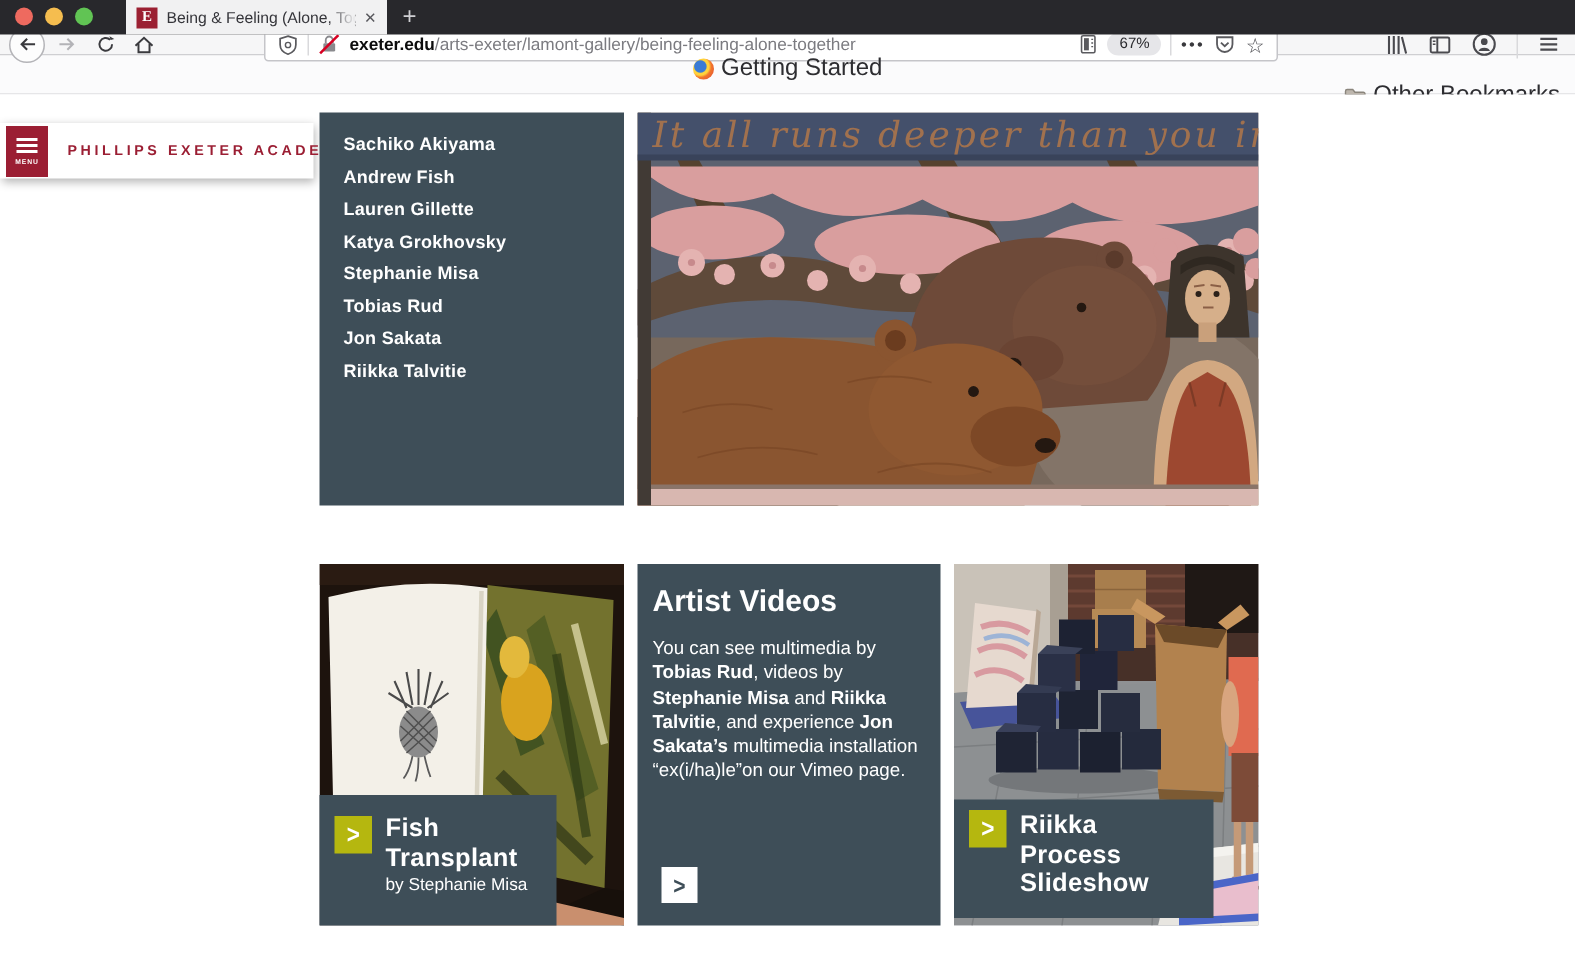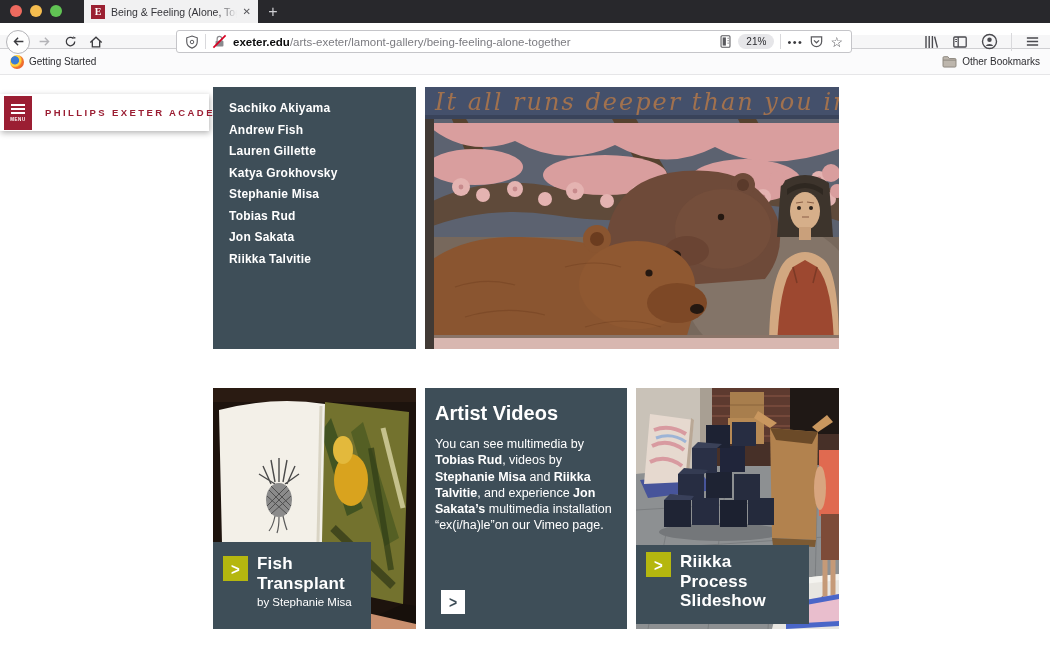--- a/index.html
+++ b/index.html
@@ -18,40 +18,40 @@
     font-weight:bold;font-size:10px;display:flex;align-items:center;justify-content:center;flex:none;}
   .tab-title{flex:1;font-size:10.5px;color:#35353a;white-space:nowrap;overflow:hidden;position:relative;}
   .tab-title::after{content:"";position:absolute;right:0;top:0;bottom:0;width:18px;
     background:linear-gradient(to right,rgba(241,241,242,0),#f1f1f2);}
   .tab-close{font-size:10px;color:#57575c;flex:none;cursor:default;}
   .newtab{position:absolute;left:258px;top:0;width:30px;height:23px;color:#cfcfd3;font-size:16px;
     display:flex;align-items:center;justify-content:center;}
 
   
   .toolbar{height:14px;background:#f6f6f7;border-bottom:1px solid #cfcfd2;
-    display:flex;align-items:center;padding:0 6px;margin-top:12px;}
+    display:flex;align-items:center;padding:0 6px;}
   .navbtn{width:24px;height:24px;display:flex;align-items:center;justify-content:center;flex:none;}
   .back-btn{border:1px solid #b4b4b8;border-radius:50%;background:#fdfdfd;}
   .sp{flex:none;}
   .urlbar{margin-left:68px;width:676px;height:23px;background:#fff;border:1px solid #c5c5c9;
     border-radius:3px;display:flex;align-items:center;padding:0 8px;gap:6px;flex:none;}
   .vsep{width:1px;height:15px;background:#d9d9dc;flex:none;}
   .url-text{font-size:11.5px;white-space:nowrap;overflow:hidden;}
   .url-domain{color:#0c0c0d;font-weight:bold;}
   .url-path{color:#7b7b80;}
   .url-spacer{flex:1;}
   .zoom-pill{background:#e6e6e9;border-radius:10px;font-size:10px;color:#2a2a2e;
     padding:2px 8px;flex:none;}
   .dots{font-size:11px;letter-spacing:1.5px;color:#39393d;flex:none;}
   .star{font-size:14px;color:#4a4a4f;flex:none;line-height:1;}
   .tb-right{margin-left:auto;display:flex;align-items:center;gap:13px;padding-right:4px;}
 
   
   .bookmarks{height:26px;background:#fbfbfc;border-bottom:1px solid #e6e6e8;
-    display:flex;align-items:center;padding:0 10px;font-size:10px;color:#2d2d31;}
+    display:flex;align-items:center;padding:0 10px;font-size:16px;color:#2d2d31;flex-direction:column;}
   .bm-item{display:flex;align-items:center;gap:5px;}
   .fx-logo{width:14px;height:14px;border-radius:50%;flex:none;
     background:radial-gradient(circle at 35% 38%,#3a7bd5 0 30%,#ffd23c 36% 46%,#f2762c 58%,#dd4436 100%);}
   .bm-right{margin-left:auto;display:flex;align-items:center;gap:5px;padding-left:40px;}
 
   
   .page{position:relative;height:570px;background:#fff;overflow:hidden;}
 
   .site-header{position:absolute;left:0;top:19px;width:209px;height:37px;background:#fff;
     box-shadow:1px 2px 6px rgba(0,0,0,.3);}
@@ -149,21 +149,21 @@
         <rect x="3.8" y="7.2" width="8.4" height="6" rx="1" fill="#8a8a8e"></rect>
         <path d="M1.5 14.5 L14.5 1.5" stroke="#d70022" stroke-width="1.8"></path>
       </svg>
       <div class="url-text"><span class="url-domain">exeter.edu</span><span class="url-path">/arts-exeter/lamont-gallery/being-feeling-alone-together</span></div>
       <div class="url-spacer"></div>
       <svg class="icon sp" width="13" height="15" viewBox="0 0 16 18">
         <rect x="2.5" y="2" width="11" height="14" rx="1.2" stroke="#5a5a5e" stroke-width="1.3" fill="none"></rect>
         <rect x="4.5" y="4" width="4" height="10" fill="#5a5a5e"></rect>
         <path d="M10.5 5 H12 M10.5 8 H12 M10.5 11 H12" stroke="#5a5a5e" stroke-width="1.1"></path>
       </svg>
-      <div class="zoom-pill">21%</div>
+      <div class="zoom-pill">67%</div>
       <div class="vsep"></div>
       <div class="dots">•••</div>
       <svg class="icon sp" width="15" height="15" viewBox="0 0 16 16">
         <path d="M2.5 3 H13.5 V8 a5.5 5.5 0 0 1 -11 0 Z" stroke="#5a5a5e" stroke-width="1.3" fill="none"></path>
         <path d="M5.3 6.8 L8 9.4 L10.7 6.8" stroke="#5a5a5e" stroke-width="1.3" fill="none"></path>
       </svg>
       <div class="star">☆</div>
     </div>
 
     <div class="tb-right">

